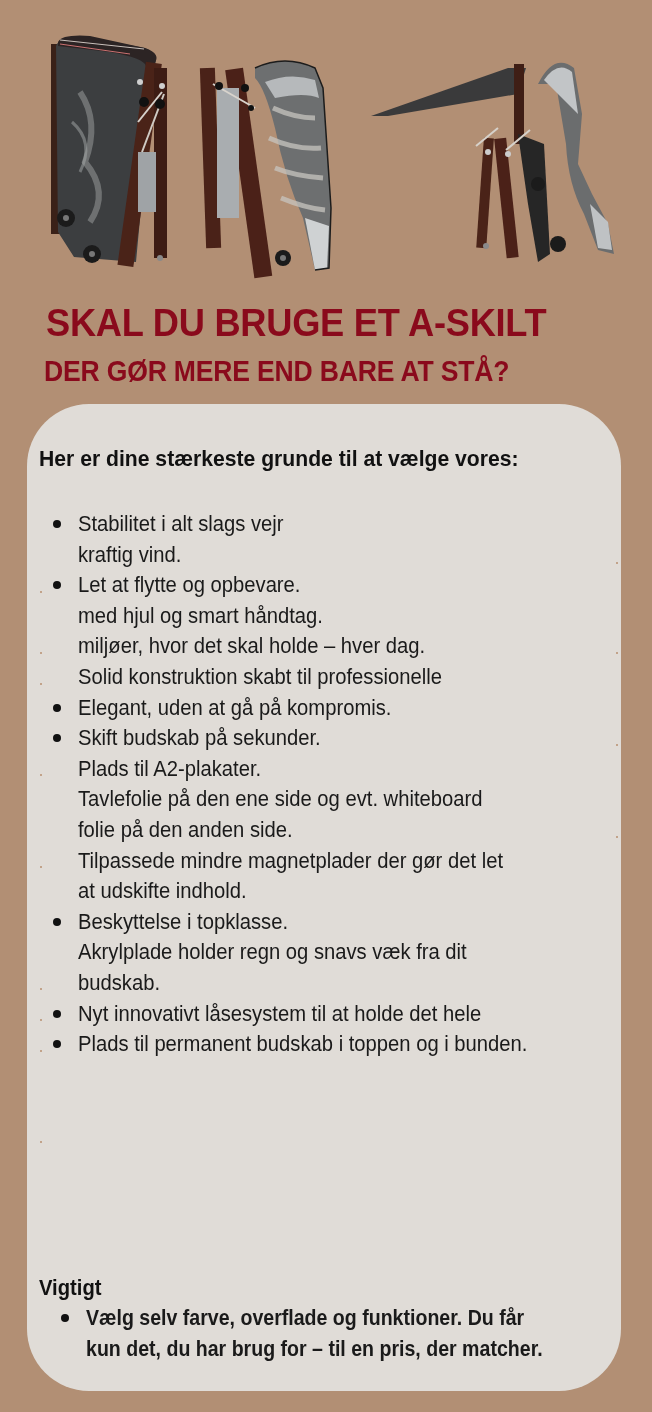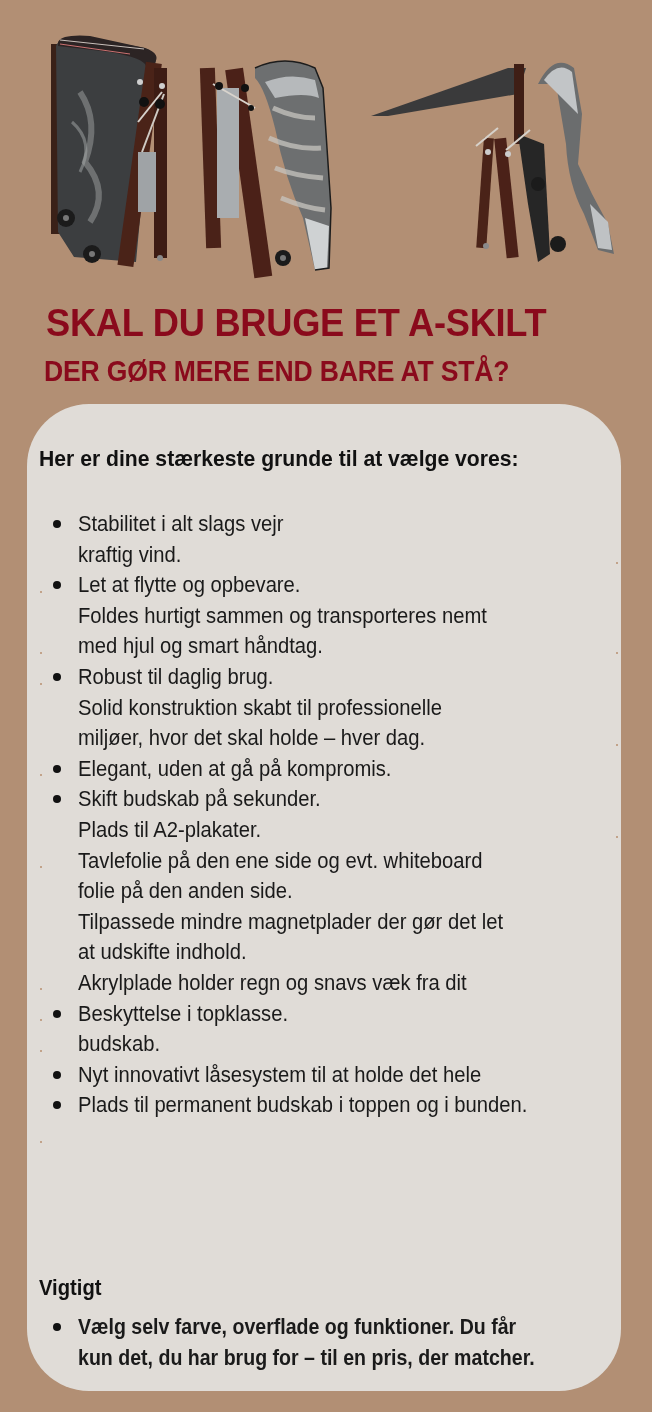--- a/index.html
+++ b/index.html
@@ -45,21 +45,21 @@
   }
   .line .bullet {
     position:absolute; left:53px; top:11px; width:8px; height:8px;
     border-radius:50%; background:#111;
   }
   .vig-title {
     position:absolute; left:39px; top:1273px; font-weight:bold;
     font-size:21.5px; color:#111; line-height:30px;
     transform:scaleX(0.94); transform-origin:left center;
   }
-  .vig-list { position:absolute; left:0; top:1303px; width:544px;margin-top:9px; }
+  .vig-list { position:absolute; left:8px; top:1303px; width:544px; }
   .vig-list .line { font-weight:bold; }
   .vig-list .line .txt { transform:scaleX(0.91); }
   .dot {
     position:absolute; width:2px; height:2px; background:#b89070; border-radius:1px;
   }
 </style>
 </head>
 <body>
 
 <div class="hero">
@@ -139,36 +139,29 @@
   </div>
   <div class="line">
       <span class="txt">kraftig vind.</span>
     </div>
 
   <div class="line">
     <span class="bullet"></span>
     <span class="txt">Let at flytte og opbevare.</span>
   </div>
   <div class="line">
-      <span class="txt">Foldes hurtigt sammen og transporteres nemt</span>
-    </div>
-  <div class="line">
       <span class="txt">med hjul og smart håndtag.</span>
     </div>
 
   <div class="line">
-    <span class="bullet"></span>
-    <span class="txt">Robust til daglig brug.</span>
-  </div>
+      <span class="txt">miljøer, hvor det skal holde – hver dag.</span>
+    </div>
   <div class="line">
       <span class="txt">Solid konstruktion skabt til professionelle</span>
     </div>
-  <div class="line">
-      <span class="txt">miljøer, hvor det skal holde – hver dag.</span>
-    </div>
 
   <div class="line">
     <span class="bullet"></span>
     <span class="txt">Elegant, uden at gå på kompromis.</span>
   </div>
 
   <div class="line">
     <span class="bullet"></span>
     <span class="txt">Skift budskab på sekunder.</span>
   </div>
@@ -182,26 +175,26 @@
       <span class="txt">folie på den anden side.</span>
     </div>
   <div class="line">
       <span class="txt">Tilpassede mindre magnetplader der gør det let</span>
     </div>
   <div class="line">
       <span class="txt">at udskifte indhold.</span>
     </div>
 
   <div class="line">
+    <span class="bullet"></span>
+    <span class="txt">Beskyttelse i topklasse.</span>
+  </div>
+  <div class="line">
       <span class="txt">Akrylplade holder regn og snavs væk fra dit</span>
     </div>
-  <div class="line">
-    <span class="bullet"></span>
-    <span class="txt">Beskyttelse i topklasse.</span>
-  </div>
   <div class="line">
       <span class="txt">budskab.</span>
     </div>
 
   <div class="line">
     <span class="bullet"></span>
     <span class="txt">Nyt innovativt låsesystem til at holde det hele</span>
   </div>
 
   <div class="line">

